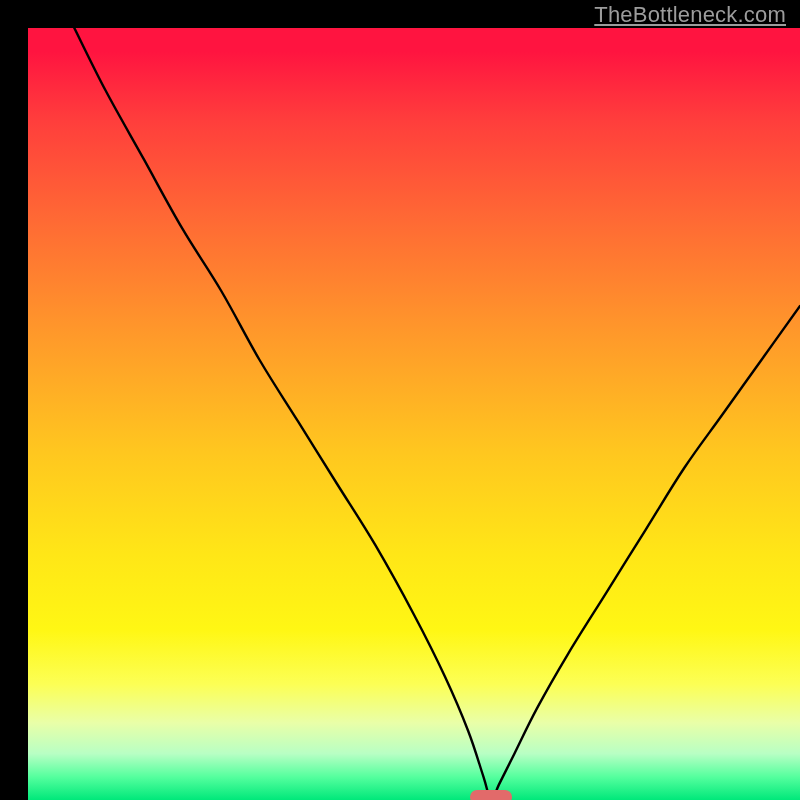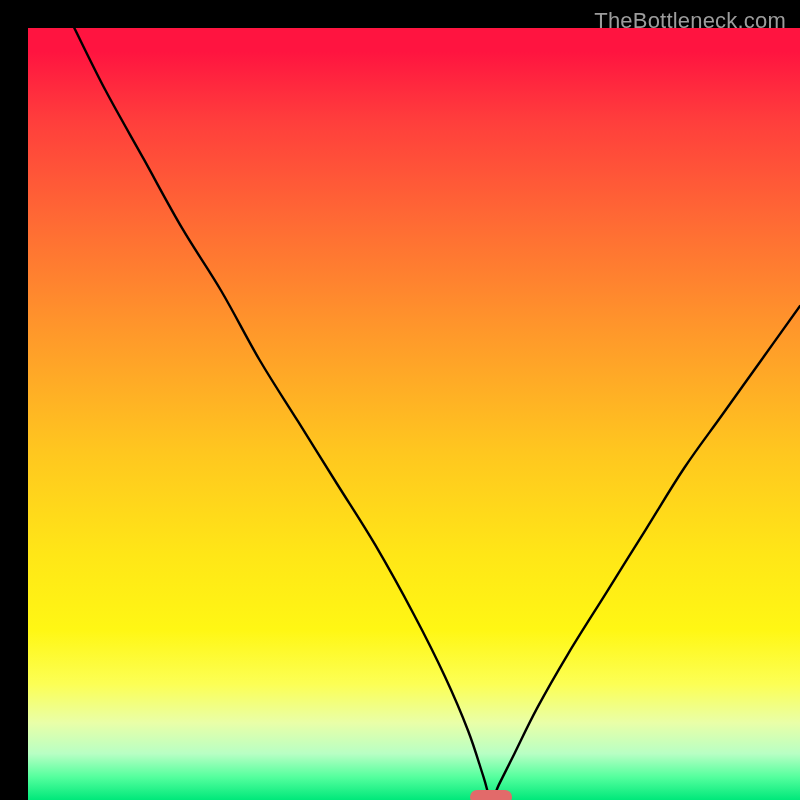--- a/index.html
+++ b/index.html
@@ -53,26 +53,27 @@
   svg.curve-layer {
     position: absolute;
     left: 0;
     top: 0;
     width: 772px;
     height: 772px;
     overflow: visible;
   }
   .watermark {
     position: absolute;
-    top: 8px;
+    top: 2px;
     right: 14px;
     color: #9c9c9c;
     font-size: 22px;
     font-weight: 500;
     letter-spacing: 0.2px;
+    text-decoration: underline;
   }
   .marker {
     position: absolute;
     width: 42px;
     height: 14px;
     border-radius: 7px;
     background: #e26a6a;
     transform: translate(-50%, -50%);
   }
 </style>

